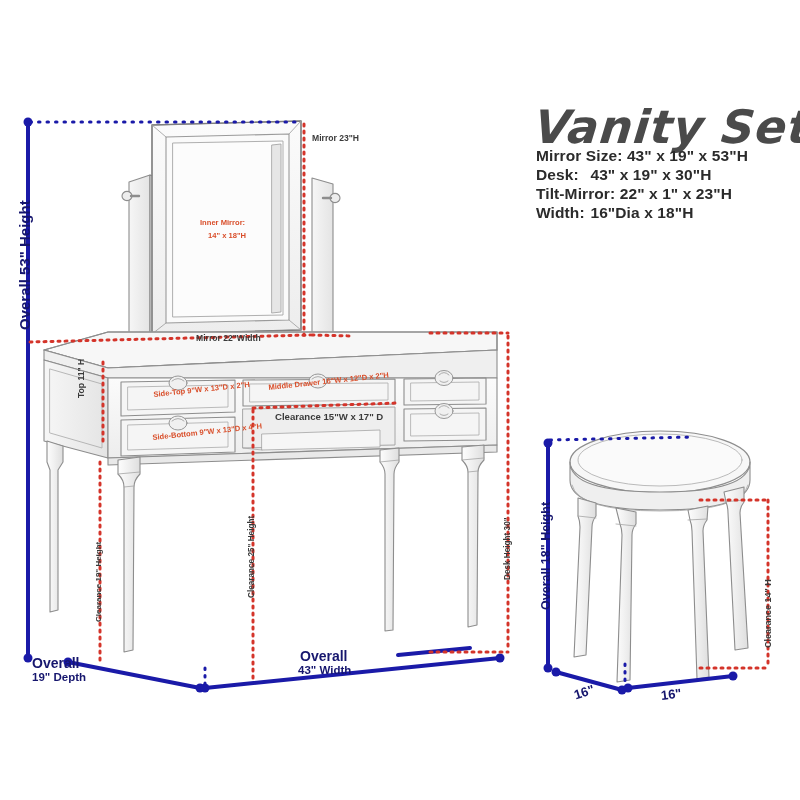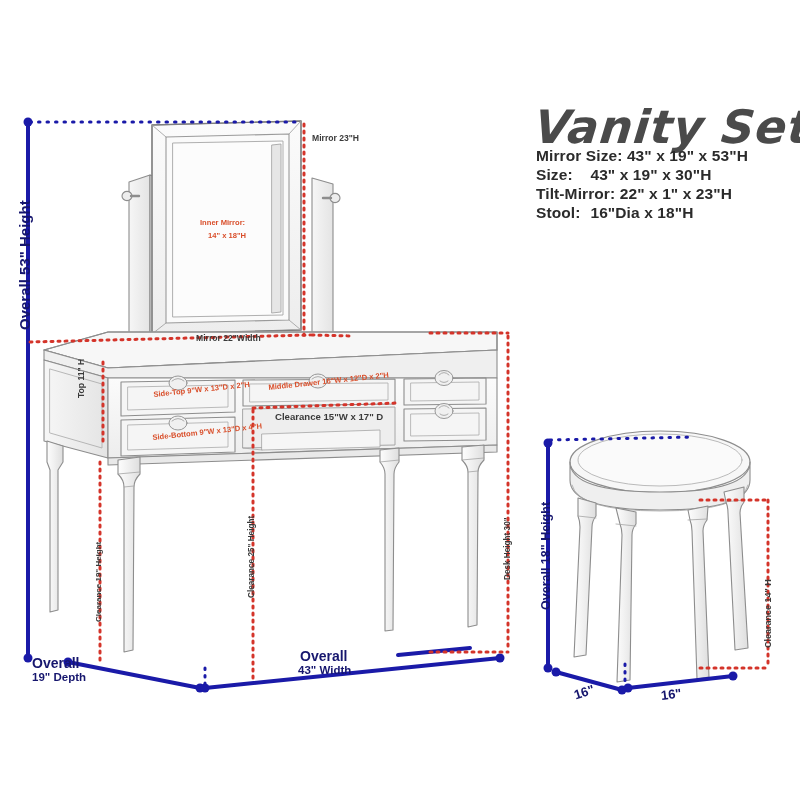--- a/index.html
+++ b/index.html
@@ -204,29 +204,29 @@
   </g>
 </svg>
 
 <div class="txt title" style="left:535px;top:100px;">Vanity Set</div>
 
 <div class="txt spec" style="left:536px;top:147px;">
   <span class="lbl">Mirror Size:</span>
   <span>43" x 19" x 53"H</span>
 </div>
 <div class="txt spec" style="left:536px;top:166px;">
-  <span class="lbl" style="min-width:50px;">Size:</span>
+  <span class="lbl" style="min-width:50px;">Desk:</span>
   <span>43" x 19" x 30"H</span>
 </div>
 <div class="txt spec" style="left:536px;top:185px;">
   <span class="lbl">Tilt-Mirror:</span>
   <span>22" x 1" x 23"H</span>
 </div>
 <div class="txt spec" style="left:536px;top:204px;">
-  <span class="lbl" style="min-width:50px;">Stool:</span>
+  <span class="lbl" style="min-width:50px;">Width:</span>
   <span>16"Dia x 18"H</span>
 </div>
 
 <div class="txt dimblue big vert-ccw" style="left:16px;top:330px;">Overall  53" Height</div>
 
 <div class="txt dimdark" style="left:312px;top:133px;">Mirror 23"H</div>
 <div class="txt dimdark" style="left:196px;top:333px;">Mirror 22"Width</div>
 <div class="txt dimred" style="left:200px;top:218px;">Inner Mirror:</div>
 <div class="txt dimred" style="left:208px;top:231px;">14" x 18"H</div>
 

